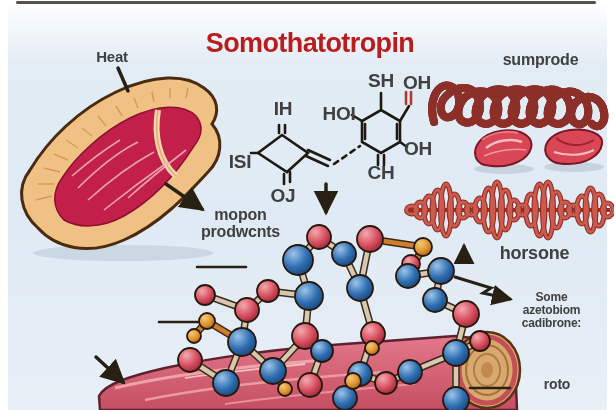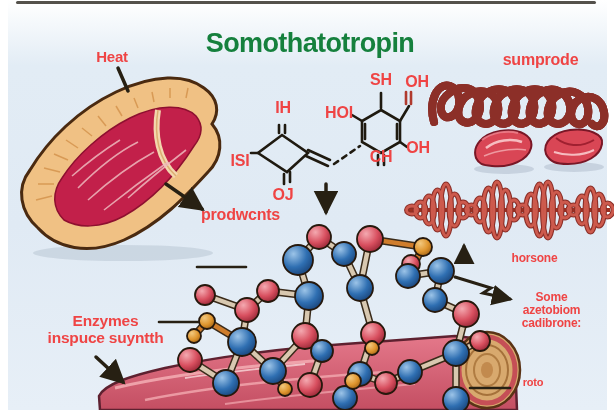--- a/index.html
+++ b/index.html
@@ -2,24 +2,24 @@
 <html><head>
 <meta charset="utf-8">
 <style>
   html,body{margin:0;padding:0;background:#ffffff;}
   .stage{position:relative;width:615px;height:410px;overflow:hidden;background:#ffffff;
          font-family:"Liberation Sans",sans-serif;}
   .panel{position:absolute;left:8px;right:8px;top:0;bottom:0;
          background:linear-gradient(180deg,#ffffff 0%,#f4f8fb 6%,#e2ecf5 16%,#e0eaf4 55%,#e7eff7 100%);}
   .topline{position:absolute;left:16px;top:1px;width:580px;height:3px;background:#36322b;border-radius:2px;opacity:.85;}
   .ill{position:absolute;}
-  .lbl{position:absolute;font-weight:700;color:#ef4444;text-align:center;line-height:1.08;letter-spacing:-0.2px;z-index:6;}
+  .lbl{position:absolute;font-weight:700;color:#404040;text-align:center;line-height:1.08;letter-spacing:-0.2px;z-index:6;}
   .lbl span{display:block;}
-  .chem{font-size:16px;z-index:6;}
-  .title{font-size:27px;letter-spacing:-0.6px;color:#15803d;}
+  .chem{font-size:19px;z-index:6;}
+  .title{font-size:27px;letter-spacing:-0.6px;color:#b91c1c;}
   svg{display:block;}
 </style>
 </head>
 <body>
 
 <div class="stage">
   <div class="panel"></div>
   <div class="topline"></div>
 
   <svg class="ill" style="left:85px;top:330px;z-index:1" width="445" height="80" viewBox="0 0 445 80">
@@ -311,39 +311,36 @@
       <line x1="197" y1="267" x2="246" y2="267" stroke-width="2.6"></line>
       <line x1="159" y1="322" x2="198" y2="322" stroke-width="2.6"></line>
       <line x1="470" y1="388" x2="510" y2="388" stroke-width="2.6"></line>
     </g>
   </svg>
 
   <div class="lbl title" style="left:140px;top:29px;width:340px">Somothatotropin</div>
   <div class="lbl" style="left:82px;top:49px;width:60px;font-size:15px">Heat</div>
   <div class="lbl" style="left:468px;top:51px;width:145px;font-size:16px">sumprode</div>
   <div class="lbl" style="left:178px;top:206px;width:125px;font-size:16px">
+    <span>mopon</span>
     <span>prodwcnts</span>
   </div>
-  <div class="lbl" style="left:487px;top:252px;width:95px;font-size:12px">horsone</div>
+  <div class="lbl" style="left:487px;top:244px;width:95px;font-size:18px">horsone</div>
   <div class="lbl" style="left:42px;top:258px;width:195px;font-size:15.5px">
-  </div>
-  <div class="lbl" style="left:28px;top:313px;width:155px;font-size:15.5px">
-    <span>Enzymes</span>
-    <span>inspuce suyntth</span>
   </div>
   <div class="lbl" style="left:494px;top:291px;width:115px;font-size:12px">
     <span>Some</span>
     <span>azetobiom</span>
     <span>cadibrone:</span>
   </div>
-  <div class="lbl" style="left:494px;top:377px;width:78px;font-size:11px">
+  <div class="lbl" style="left:518px;top:377px;width:78px;font-size:14px">
     <span>roto</span>
   </div>
 
   <div class="lbl chem" style="left:268px;top:99px;width:30px">IH</div>
   <div class="lbl chem" style="left:224px;top:152px;width:32px">ISI</div>
   <div class="lbl chem" style="left:266px;top:186px;width:34px">OJ</div>
   <div class="lbl chem" style="left:364px;top:71px;width:34px">SH</div>
   <div class="lbl chem" style="left:399px;top:73px;width:36px">OH</div>
   <div class="lbl chem" style="left:320px;top:104px;width:38px">HOI</div>
   <div class="lbl chem" style="left:400px;top:139px;width:36px">OH</div>
-  <div class="lbl chem" style="left:363px;top:148px;width:36px">CH</div>
+  <div class="lbl chem" style="left:363px;top:163px;width:36px">CH</div>
 </div>
 
 </body></html>

